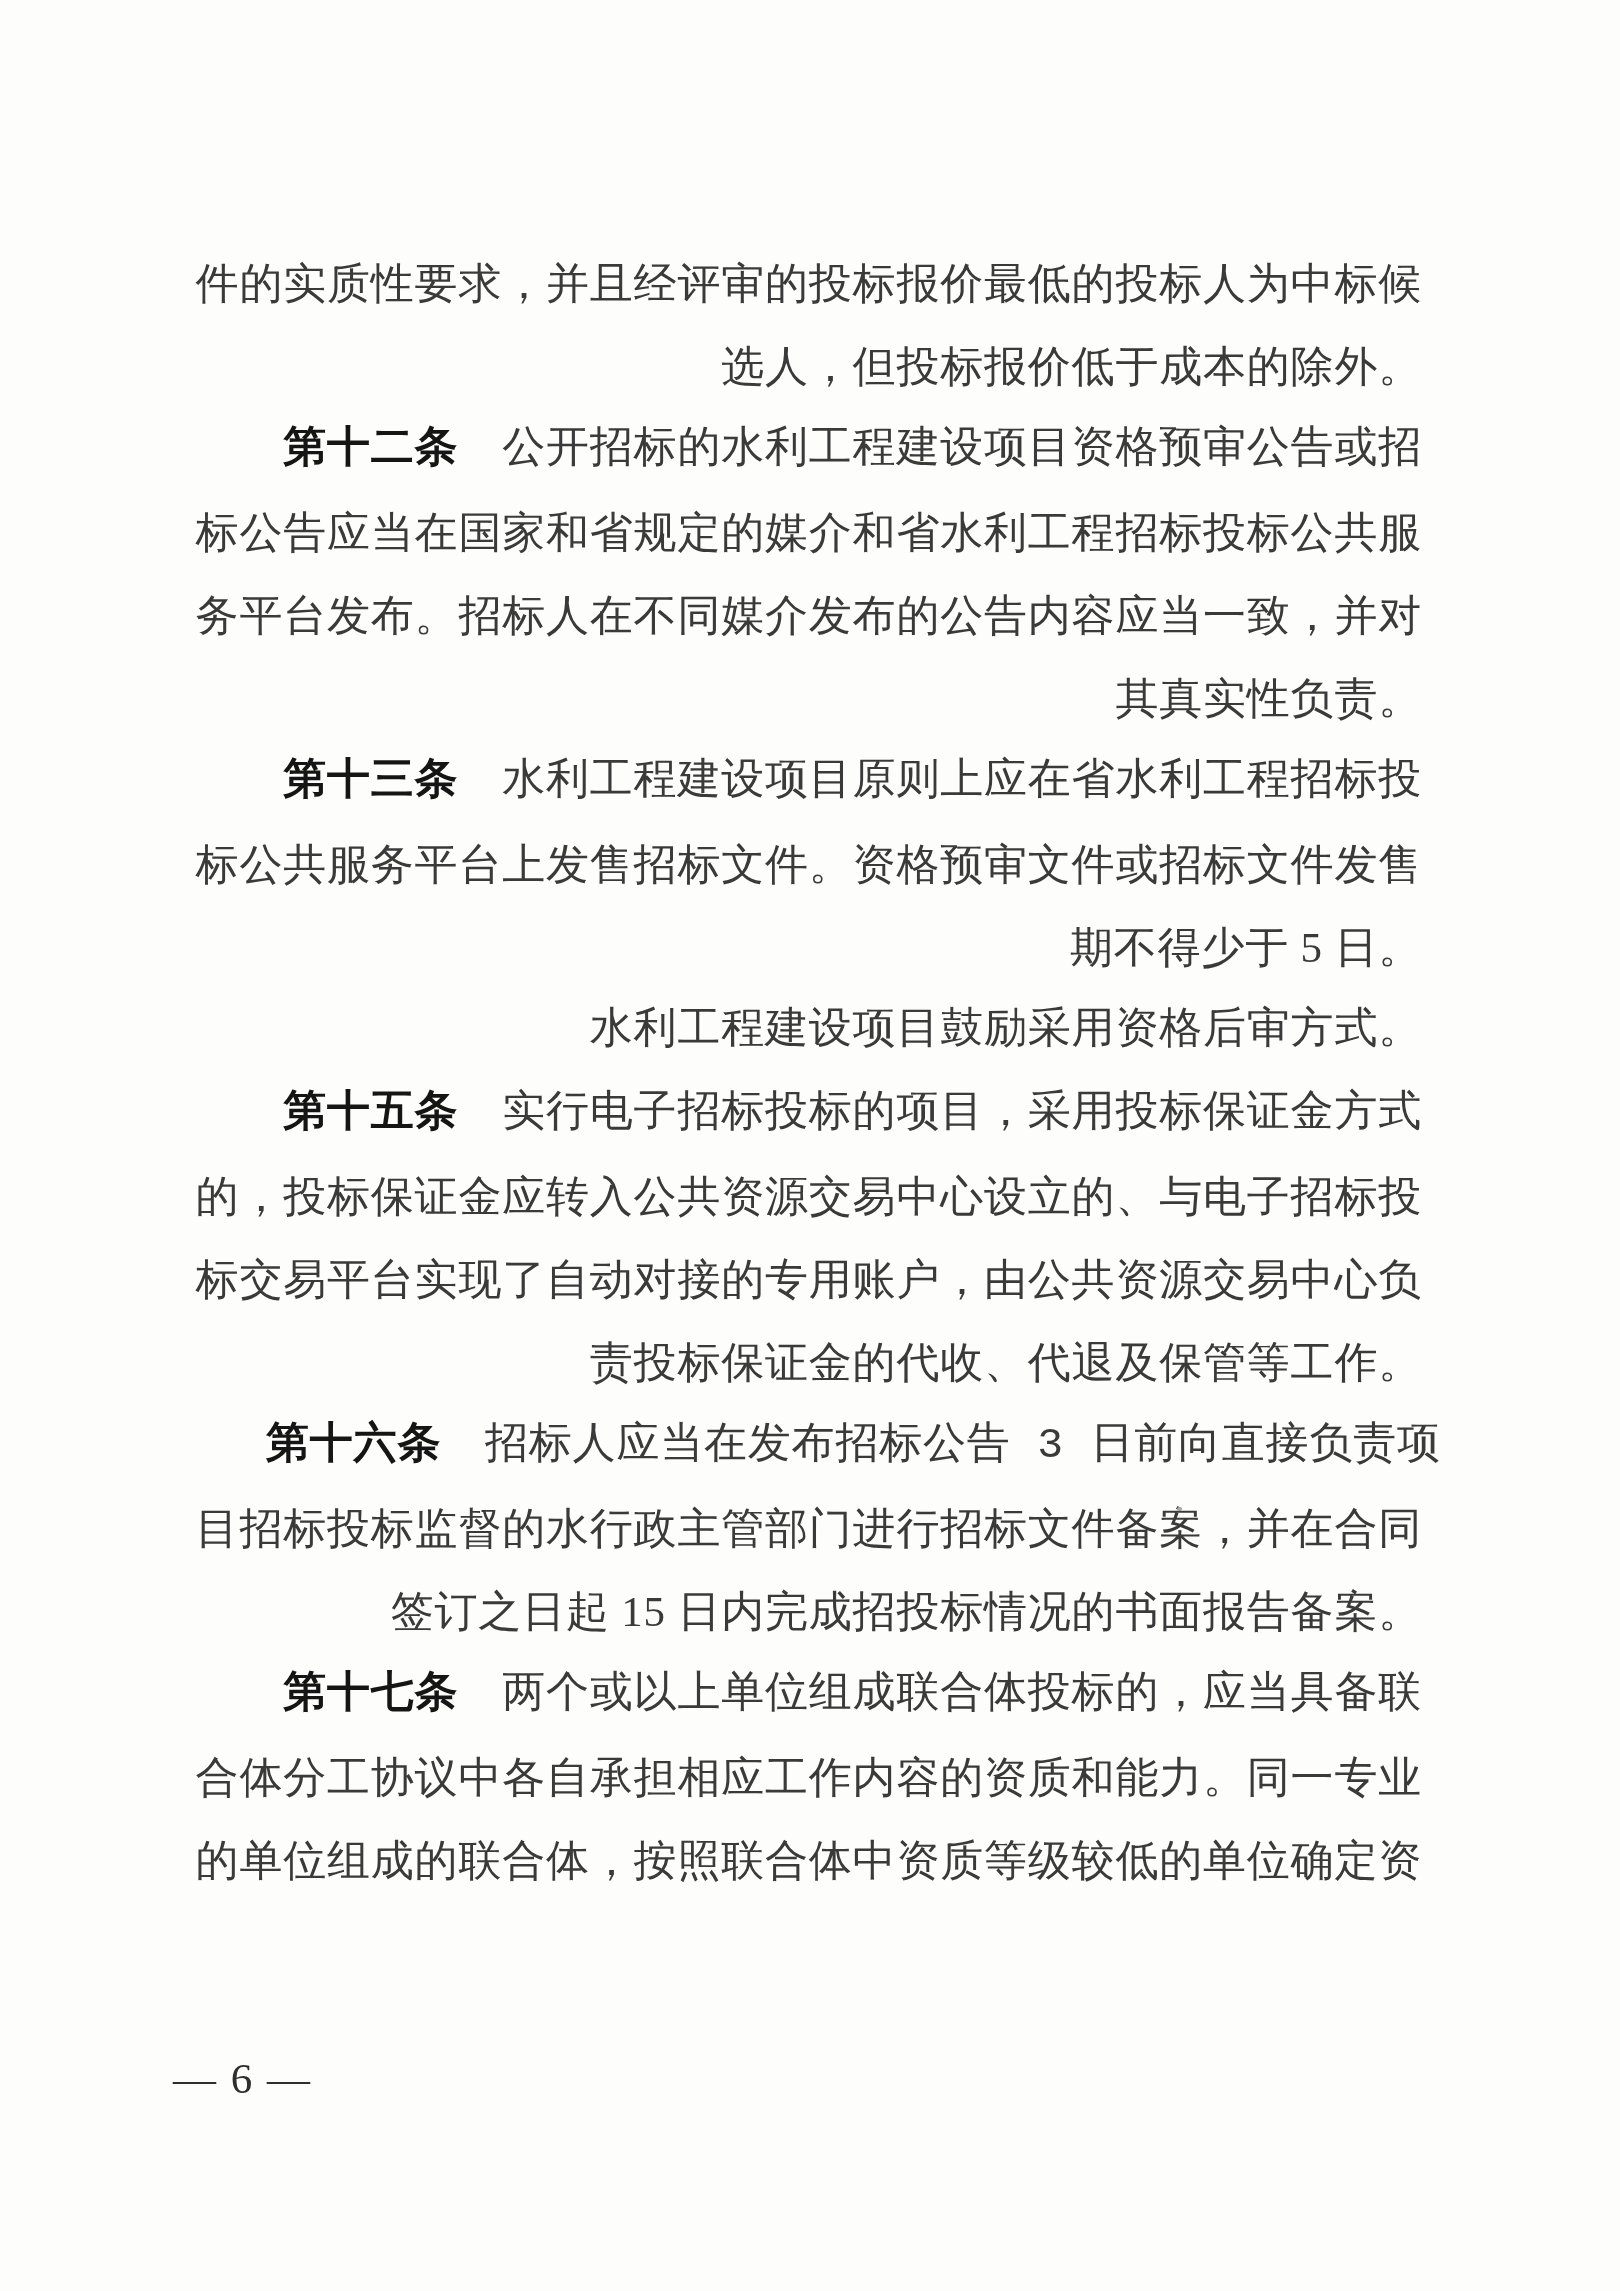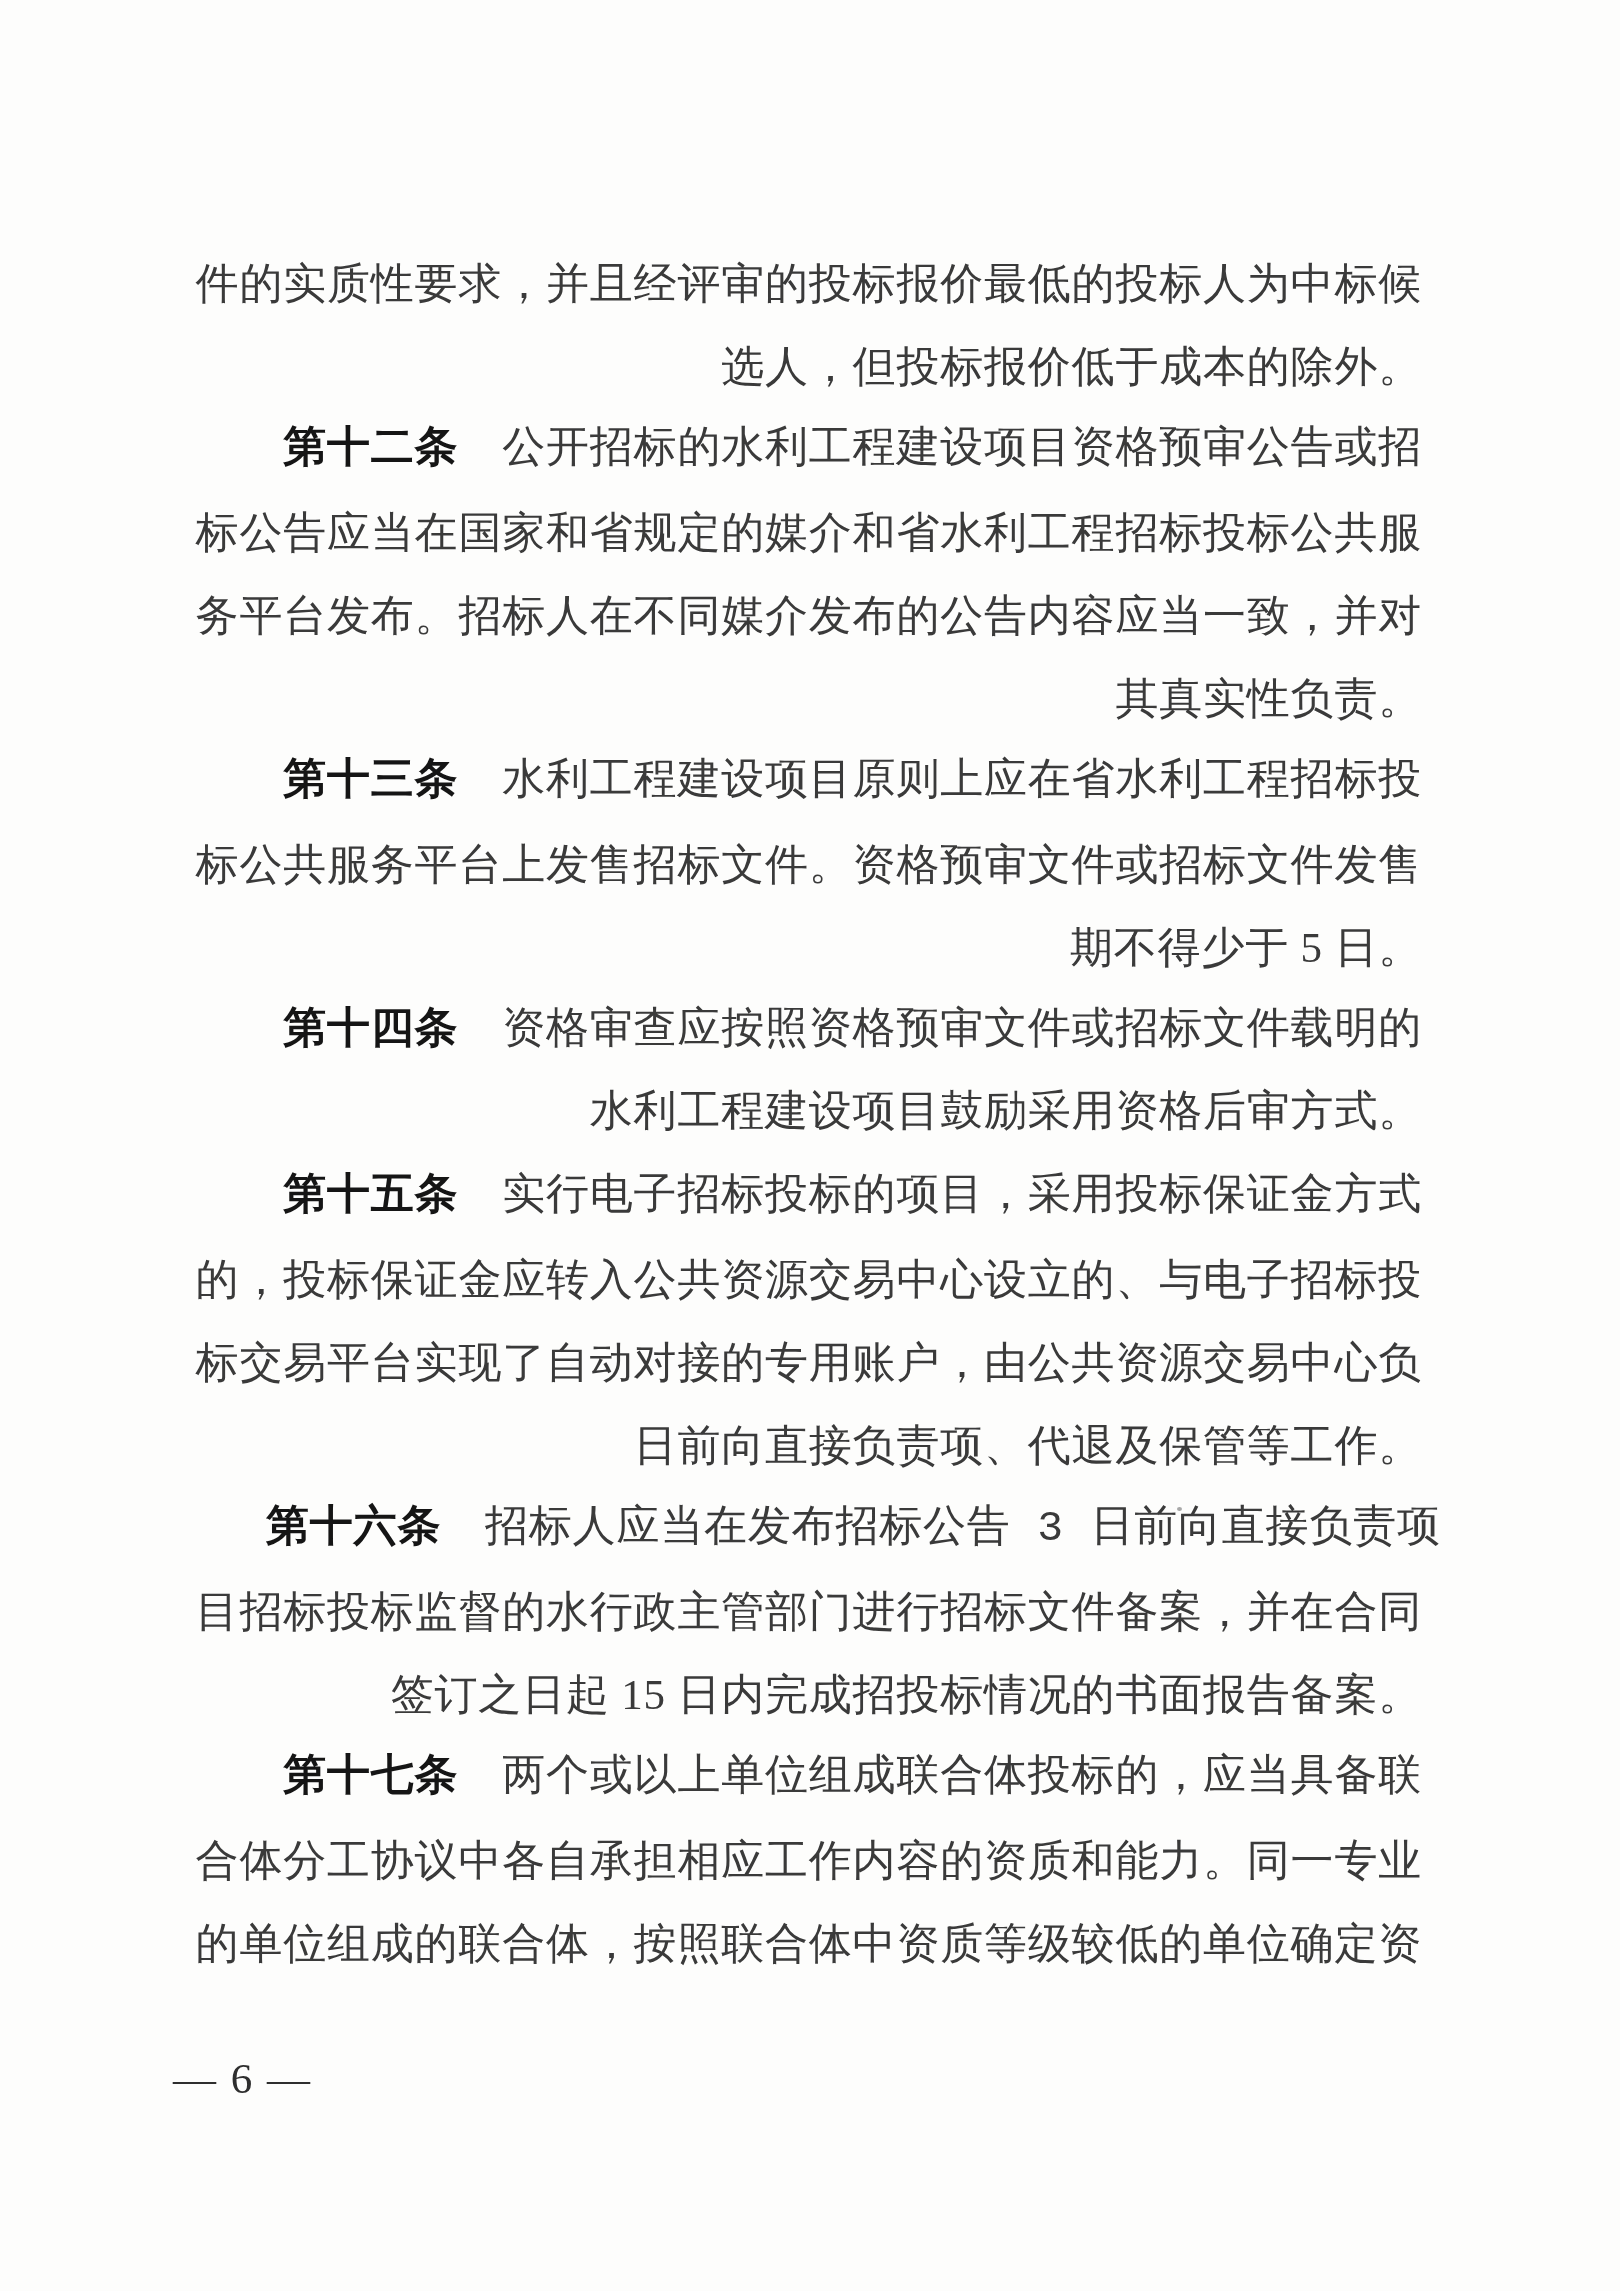--- a/index.html
+++ b/index.html
@@ -63,26 +63,25 @@
   <div class="text-body" id="text-body">
       <div class="line"><span>件的实质性要求，并且经评审的投标报价最低的投标人为中标候</span></div>
       <div class="line"><span>选人，但投标报价低于成本的除外。</span></div>
       <div class="line indent-2"><span class="b">第十二条</span><span>　公开招标的水利工程建设项目资格预审公告或招</span></div>
       <div class="line"><span>标公告应当在国家和省规定的媒介和省水利工程招标投标公共服</span></div>
       <div class="line"><span>务平台发布。招标人在不同媒介发布的公告内容应当一致，并对</span></div>
       <div class="line"><span>其真实性负责。</span></div>
       <div class="line indent-2"><span class="b">第十三条</span><span>　水利工程建设项目原则上应在省水利工程招标投</span></div>
       <div class="line"><span>标公共服务平台上发售招标文件。资格预审文件或招标文件发售</span></div>
       <div class="line"><span>期不得少于 5 日。</span></div>
-      <div class="line indent-2"><span class="b">第十四条</span><span>　资格审查应按照资格预审文件或招标文件载明的</span></div>
       <div class="line indent-2"><span>水利工程建设项目鼓励采用资格后审方式。</span></div>
       <div class="line indent-2"><span class="b">第十五条</span><span>　实行电子招标投标的项目，采用投标保证金方式</span></div>
       <div class="line"><span>的，投标保证金应转入公共资源交易中心设立的、与电子招标投</span></div>
       <div class="line"><span>标交易平台实现了自动对接的专用账户，由公共资源交易中心负</span></div>
-      <div class="line"><span>日前向直接负责项、代退及保管等工作。</span></div>
+      <div class="line"><span>责投标保证金的代收、代退及保管等工作。</span></div>
       <div class="line indent-2"><span class="b">第十六条</span><span>　招标人应当在发布招标公告 3 日前向直接负责项</span></div>
       <div class="line"><span>目招标投标监督的水行政主管部门进行招标文件备案，并在合同</span></div>
       <div class="line"><span>签订之日起 15 日内完成招投标情况的书面报告备案。</span></div>
       <div class="line indent-2"><span class="b">第十七条</span><span>　两个或以上单位组成联合体投标的，应当具备联</span></div>
       <div class="line"><span>合体分工协议中各自承担相应工作内容的资质和能力。同一专业</span></div>
       <div class="line"><span>的单位组成的联合体，按照联合体中资质等级较低的单位确定资</span></div>
     </div>
   <div class="footer">— 6 —</div>
   <div class="speck"></div>
 </div>

